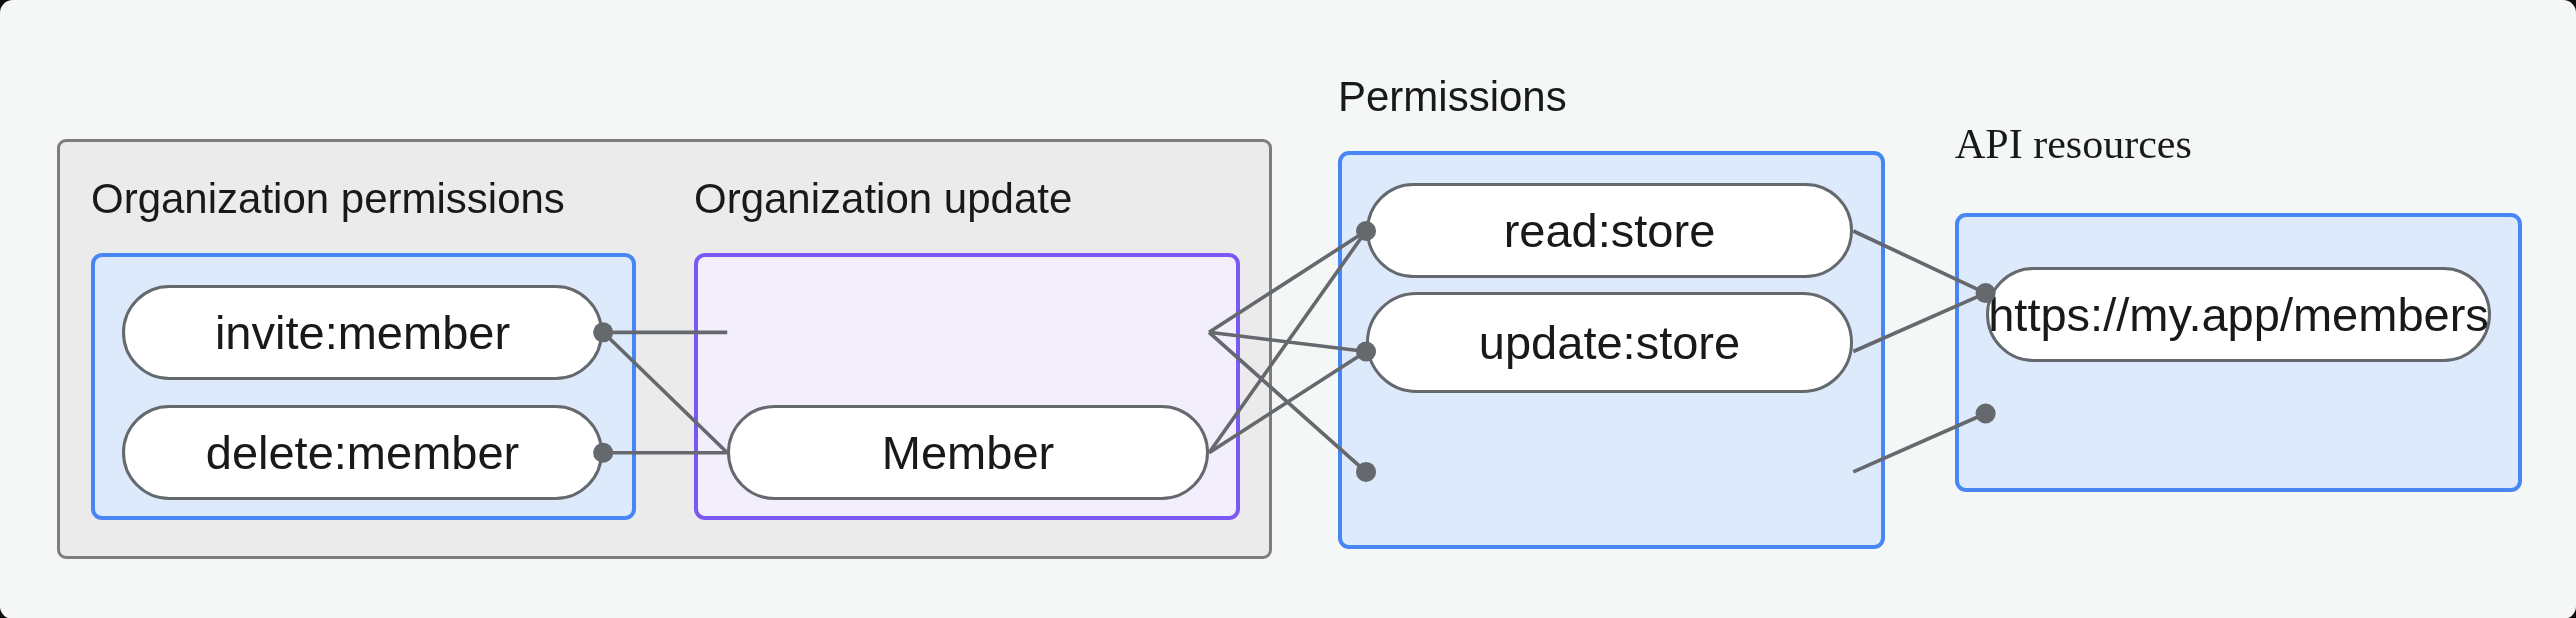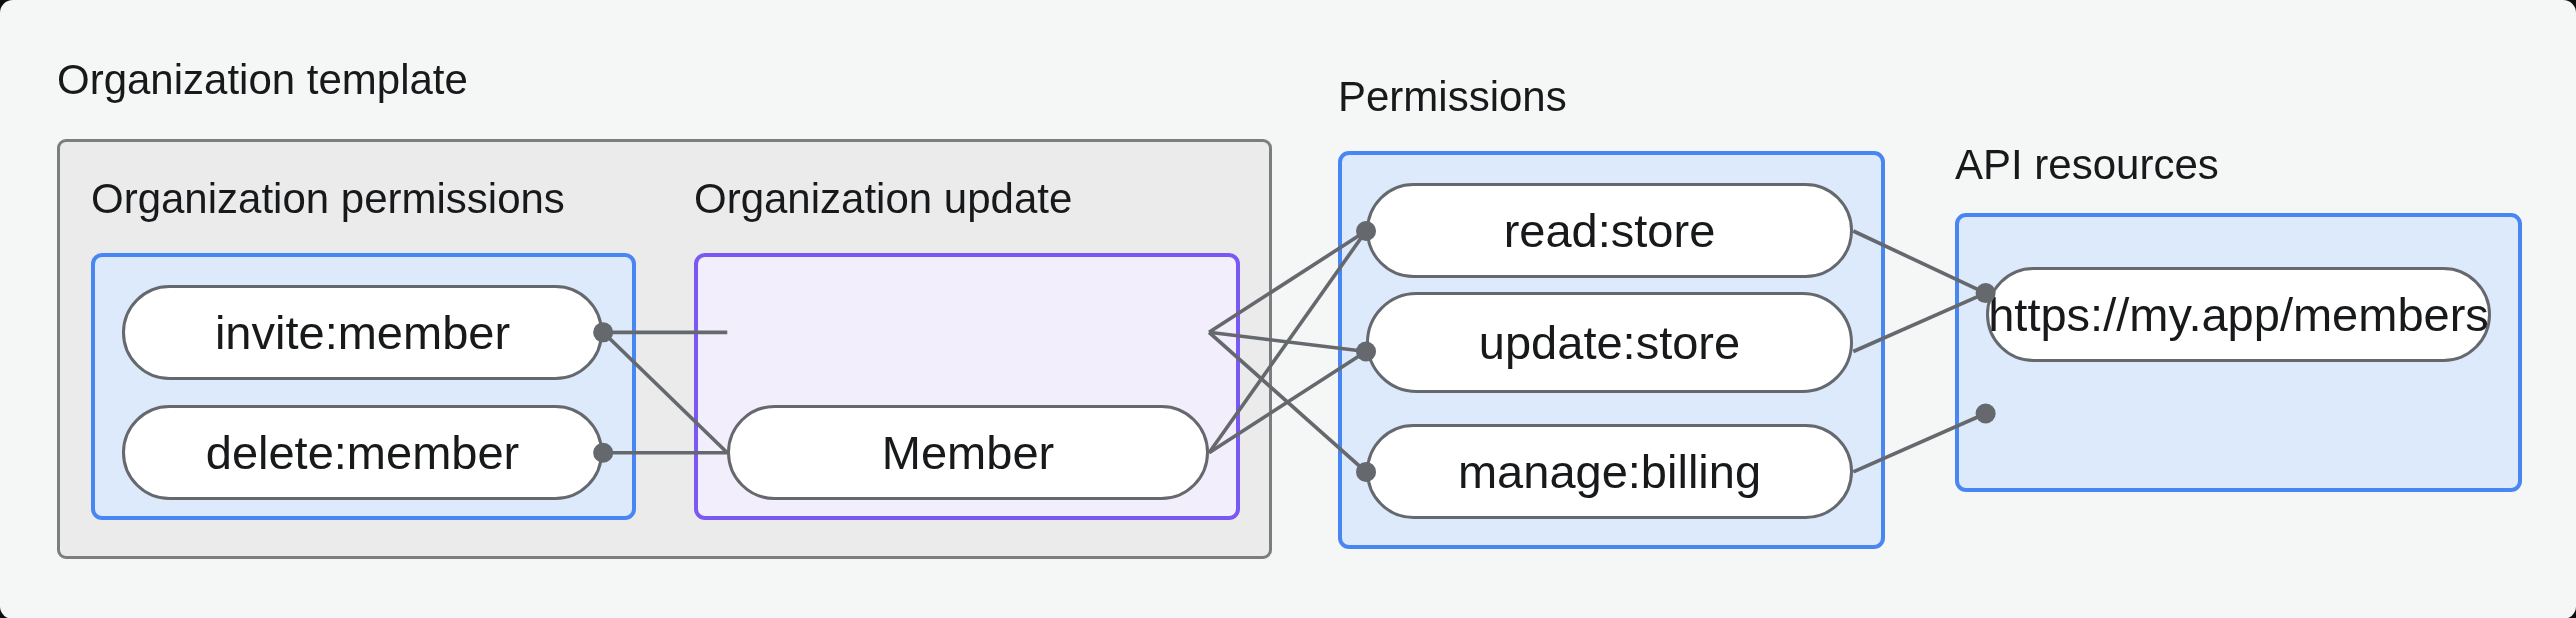--- a/index.html
+++ b/index.html
@@ -92,36 +92,34 @@
       <line x1="2031" y1="517" x2="2176" y2="453" stroke="#65686c" stroke-width="4"></line>
       <circle cx="661" cy="364" r="11" fill="#65686c"></circle>
       <circle cx="661" cy="496" r="11" fill="#65686c"></circle>
       <circle cx="1497" cy="253" r="11" fill="#65686c"></circle>
       <circle cx="1497" cy="385" r="11" fill="#65686c"></circle>
       <circle cx="1497" cy="517" r="11" fill="#65686c"></circle>
       <circle cx="2176" cy="321" r="11" fill="#65686c"></circle>
       <circle cx="2176" cy="453" r="11" fill="#65686c"></circle>
     </svg>
 
-  <div class="label" style="left:57px;top:59px;">Organization template</div>
 
   <div class="box gray" style="left:57px;top:139px;width:1215px;height:420px;"></div>
 
   <div class="label" style="left:91px;top:178px;">Organization permissions</div>
   <div class="label" style="left:694px;top:178px;">Organization update</div>
   <div class="label" style="left:1338px;top:76px;">Permissions</div>
-  <div class="label" style="left:1955px;top:144px;">API resources</div>
+  <div class="label" style="left:1955px;top:123px;font-family:Liberation Serif, serif;">API resources</div>
 
   <div class="box blue" style="left:91px;top:253px;width:545px;height:267px;"></div>
   <div class="box purple" style="left:694px;top:253px;width:546px;height:267px;"></div>
   <div class="box blue" style="left:1338px;top:151px;width:547px;height:398px;"></div>
   <div class="box blue" style="left:1955px;top:213px;width:567px;height:279px;"></div>
 
   <div class="node" style="left: 122px; top: 405px; width: 481px; height: 95px;">delete:member</div>
   <div class="node" style="left: 122px; top: 285px; width: 481px; height: 95px;">invite:member</div>
   <div class="node" style="left: 727px; top: 405px; width: 482px; height: 95px;">Member</div>
   <div class="node" style="left: 1366px; top: 183px; width: 487px; height: 95px;">read:store</div>
   <div class="node" style="left: 1366px; top: 292px; width: 487px; height: 101px;">update:store</div>
-  <div class="node" style="left: 1366px; top: 424px; width: 487px; height: 95px;">manage:billing</div>
   <div class="node" style="left: 1986px; top: 245px; width: 505px; height: 95px; margin-top: 22px;">https://my.app/members</div>
 
 </div>
 
 
 </body></html>

